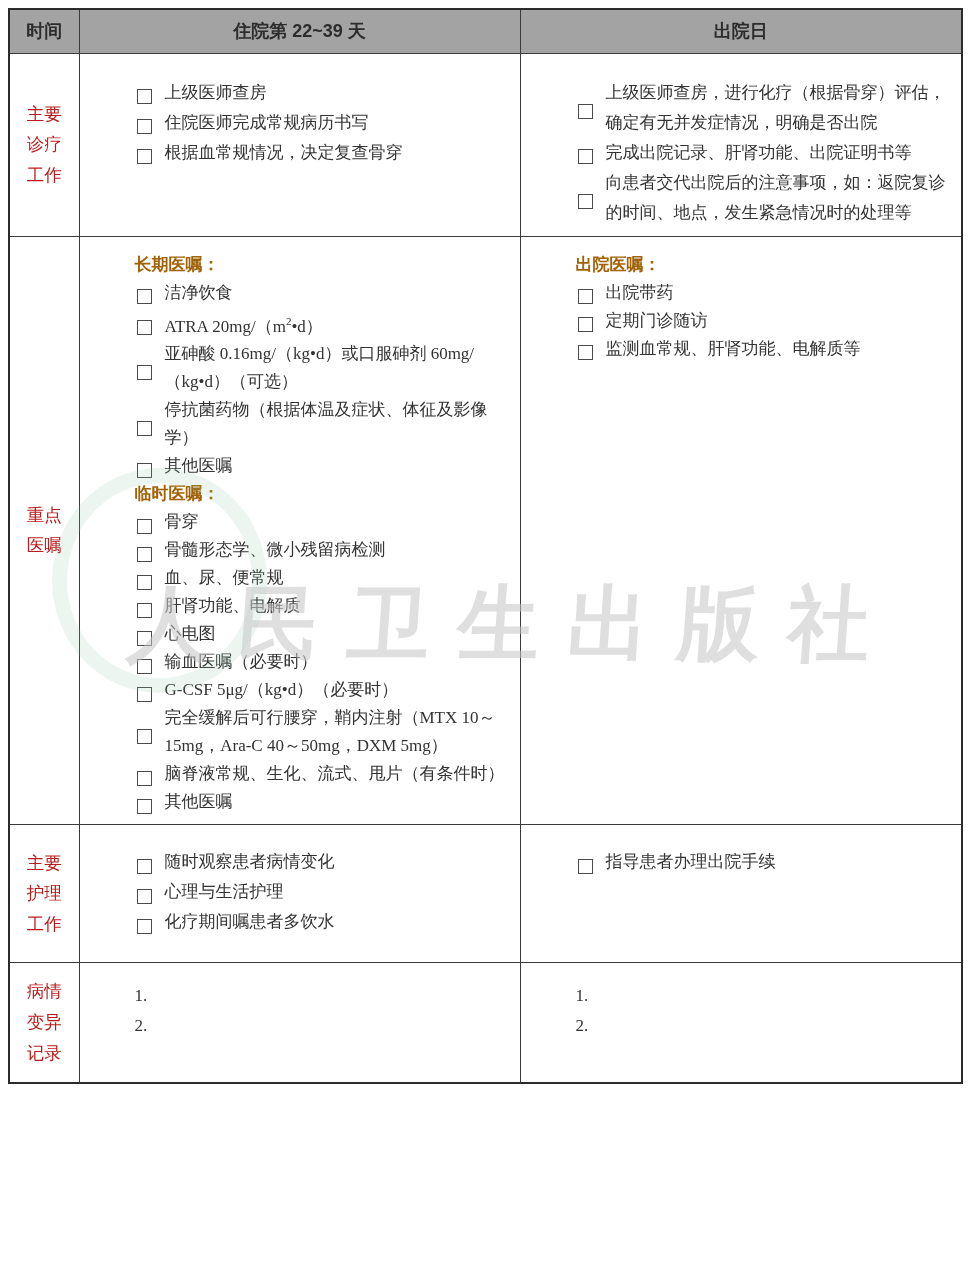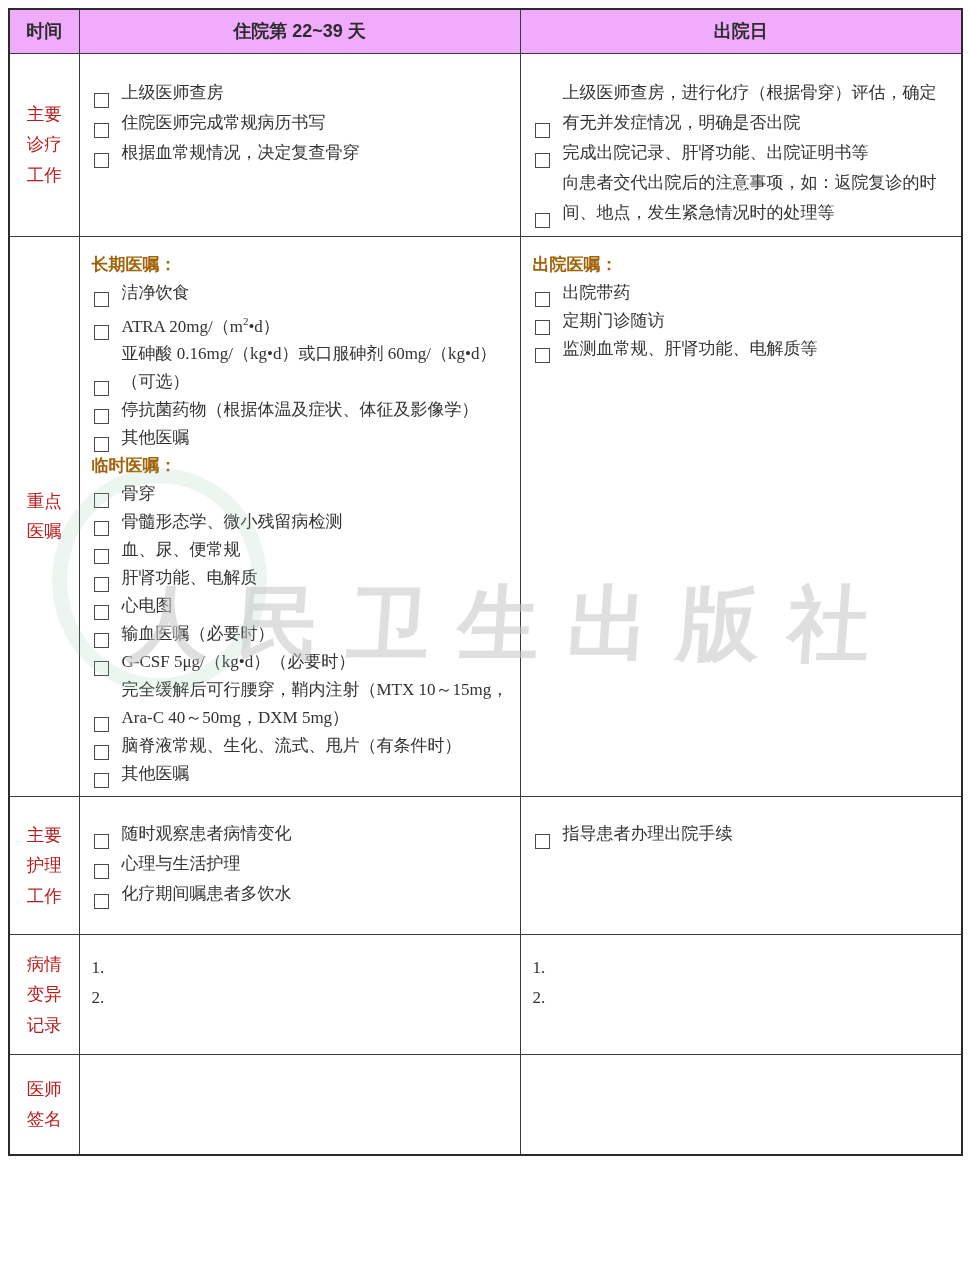--- a/index.html
+++ b/index.html
@@ -2,29 +2,29 @@
 <html><head>
 <meta charset="utf-8">
 <style>
   html,body{margin:0;padding:0;background:#ffffff;}
   #page{position:relative;width:969px;height:1265px;background:#ffffff;overflow:hidden;
         font-family:"Liberation Serif","DejaVu Serif",serif;color:#333;}
   table.cpt{position:absolute;left:8px;top:8px;width:953px;border-collapse:collapse;table-layout:fixed;
         border:2px solid #2b2b2b;}
   table.cpt td,table.cpt th{border:1px solid #3b3b3b;box-sizing:border-box;}
   col.c1{width:70px;} col.c2{width:441px;} col.c3{width:442px;}
-  .hdr{background:#f0abfc;height:44px;text-align:center;vertical-align:middle;
+  .hdr{background:#a3a3a3;height:44px;text-align:center;vertical-align:middle;
        font-family:"Liberation Sans","DejaVu Sans",sans-serif;font-weight:bold;font-size:18px;color:#2c2c2c;}
   td.label{text-align:center;vertical-align:middle;font-size:17.5px;line-height:1.75;
        white-space:pre-line;color:#b91c1c;}
   td.content{vertical-align:top;padding:14px 8px 8px 12px;font-size:17px;line-height:28px;}
   tr.r-diag td.content{padding-top:24px;line-height:30px;}
   tr.r-nurse td.content{padding-top:22px;line-height:30px;}
   tr.r-var td.content{padding-top:18px;line-height:30px;}
-  .line{display:flex;align-items:flex-end;}
+  .line{display:flex;align-items:center;margin-left:43px;}
   .line .box{flex:none;width:13px;height:13px;border:1px solid #4a4a4a;margin:8px 13px 0 2px;background:transparent;}
   .line.h{font-family:"Liberation Sans","DejaVu Sans",sans-serif;font-weight:bold;font-size:17px;color:#a16207;}
   .line.p{display:block;}
   sup{font-size:11px;}
   #pub-watermark{position:absolute;left:128px;top:570px;width:780px;z-index:6;pointer-events:none;
       font-family:"DejaVu Serif","Liberation Serif",serif;font-weight:bold;font-size:82px;
       letter-spacing:28px;color:#c6c6c6;opacity:0.55;white-space:nowrap;
       transform:skewX(-4deg);}
   #logo-watermark{position:absolute;left:52px;top:468px;width:185px;height:195px;z-index:5;pointer-events:none;
       border:15px solid rgba(140,190,170,0.16);border-radius:50%;}
@@ -208,25 +208,19 @@
             <div class="line p"><span>2.</span></div>
           </td>
       <td class="content">
             <div class="line m"></div>
             <div class="line p"><span>1.</span></div>
             <div class="line p"><span>2.</span></div>
           </td>
     </tr>
 
 
-    <tr style="height:100px;">
-      <td class="label">医师
-签名</td>
-      <td class="content"></td>
-      <td class="content"></td>
-    </tr>
   </tbody>
     </table>
 
   <div id="logo-watermark"></div>
   <div id="pub-watermark">人民卫生出版社</div>
 
 </div>
 
 </body></html>

